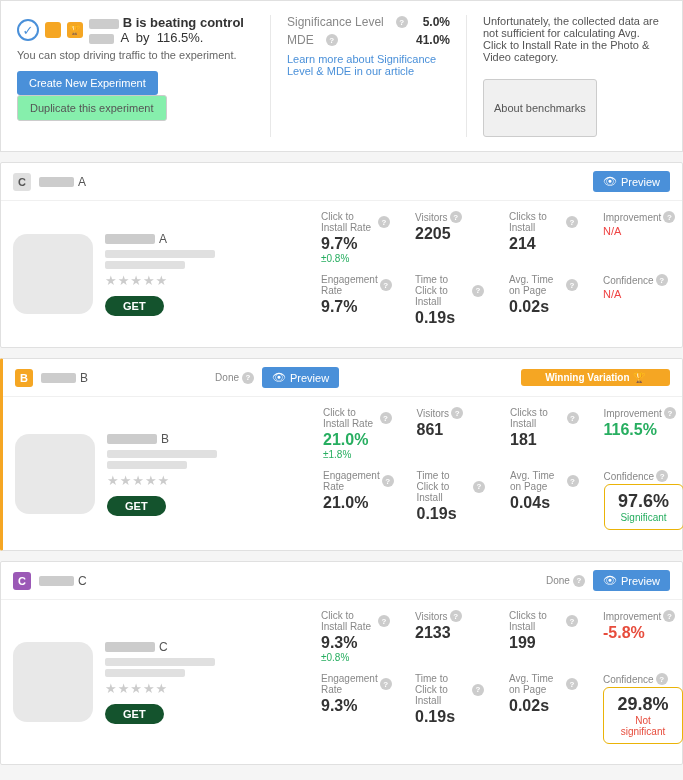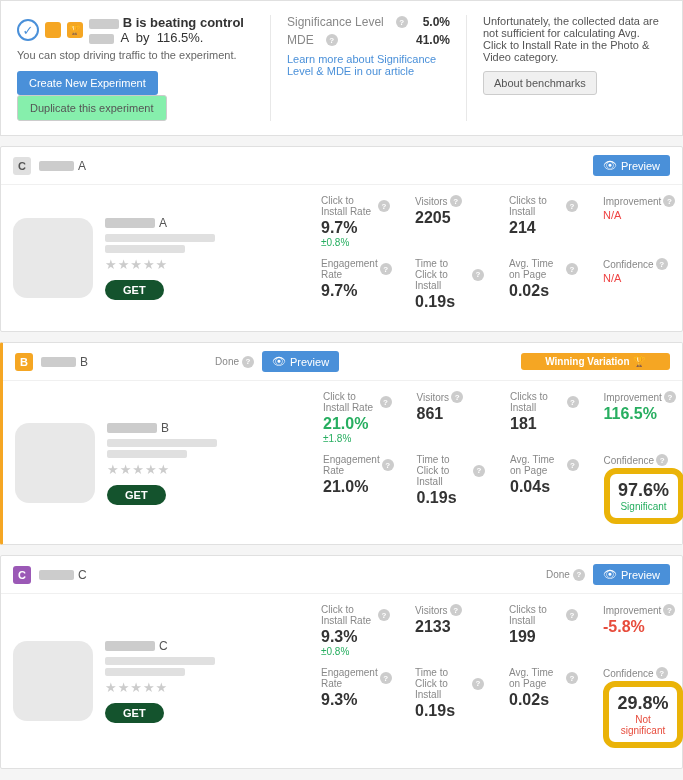--- a/index.html
+++ b/index.html
@@ -64,22 +64,22 @@
       padding: 6px 12px; font-size: 11px; cursor: pointer;
     }
 
     .sig-row { display: flex; justify-content: space-between; margin-bottom: 4px; font-size: 12px; }
     .sig-label { color: #888; display: flex; align-items: center; gap: 12px; }
     .sig-value { font-weight: bold; color: #333; }
     .mde-link { color: #4a90d9; font-size: 11px; margin-top: 6px; display: block; }
 
     .about-btn {
       display: inline-block; background: #f0f0f0; border: 1px solid #ccc;
-      border-radius: 3px; padding: 5px 10px; font-size: 11px; color: #555; cursor: pointer;
-      margin-top: 8px;
+      border-radius: 3px; padding: 22px 10px; font-size: 11px; color: #555; cursor: pointer;
+      margin-top: 16px;
     }
 
     
     .variation-card {
       background: #fff;
       border: 1px solid #e0e0e0;
       margin-bottom: 10px;
       border-radius: 2px;
     }
     .variation-header {
@@ -129,21 +129,21 @@
     .metrics-row { display: flex; gap: 25px; margin-bottom: 10px; }
     .metric-cell { flex: 1; min-width: 0; }
     .metric-label { font-size: 10px; color: #888; margin-bottom: 2px; display: flex; align-items: center; gap: 2px; }
     .metric-value { font-size: 16px; font-weight: bold; color: #333; }
     .metric-value.green { color: #27ae60; }
     .metric-value.red { color: #e74c3c; }
     .metric-sub { font-size: 10px; color: #27ae60; }
     .metric-na { font-size: 11px; color: #ef4444; }
 
     .confidence-box {
-      border: 6px solid #eab308; border-radius: 12px;
+      border: 1px solid #eab308; border-radius: 6px;
       padding: 6px 8px; text-align: center; min-width: 80px;
     }
     .conf-value { font-size: 18px; font-weight: bold; color: #333; }
     .conf-sig { font-size: 10px; color: #27ae60; }
     .conf-not-sig { font-size: 10px; color: #e74c3c; }
 
     .info-icon {
       display: inline-flex; align-items: center; justify-content: center;
       width: 12px; height: 12px; border-radius: 50%; background: #ccc;
       color: #fff; font-size: 8px; font-weight: bold; flex-shrink: 0;

